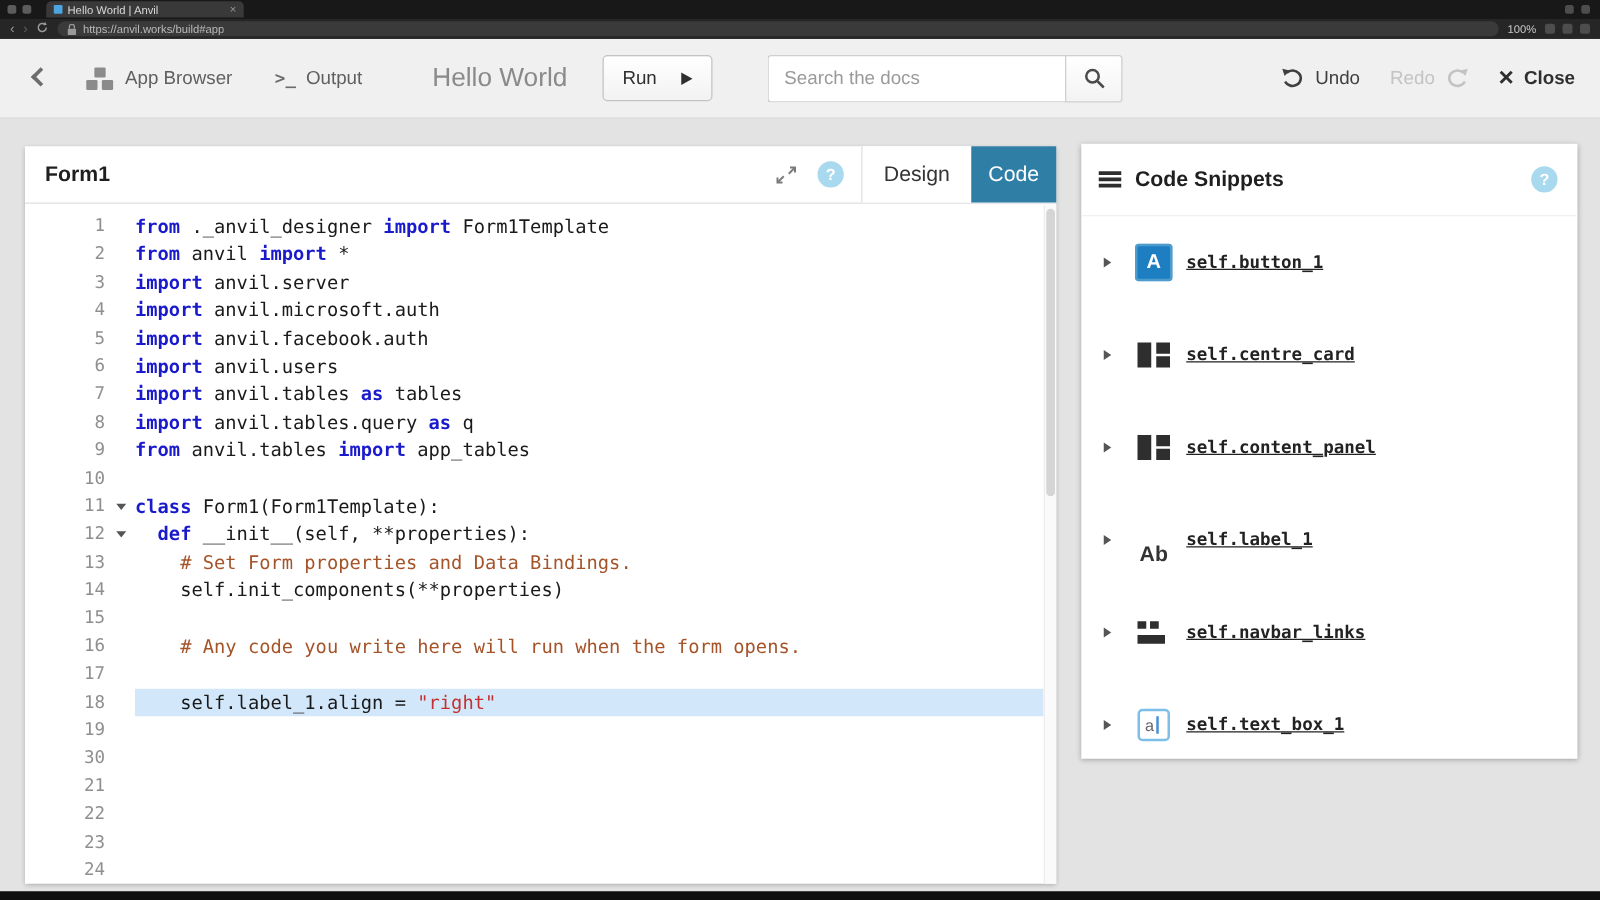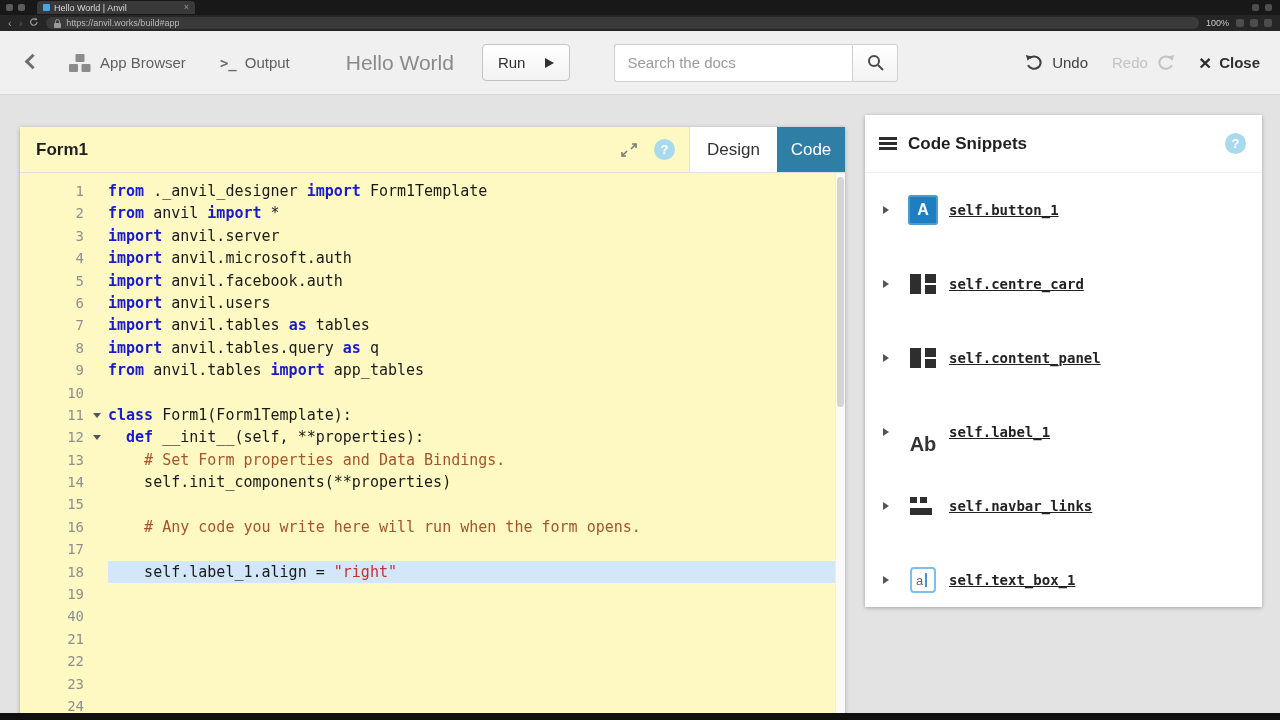--- a/index.html
+++ b/index.html
@@ -46,21 +46,21 @@
   .search-input { width:238px; border:1px solid #cfcfcf; border-right:none; border-radius:3px 0 0 3px; padding:0 12px; font-size:15px; color:#333; background:#fff; outline:none; font-family:"Liberation Sans", sans-serif; }
   .search-input::placeholder { color:#9a9a9a; }
   .search-btn { width:46px; border:1px solid #cfcfcf; border-radius:0 3px 3px 0; background:linear-gradient(#ffffff,#f3f3f3); display:flex; align-items:center; justify-content:center; cursor:pointer; }
   .toolbar-right { margin-left:auto; display:flex; align-items:center; gap:24px; margin-right:20px; }
   .undo-btn { color:#3f3f3f; }
   .redo-btn { color:#c3c3c3; }
   .close-btn { color:#2f2f2f; font-weight:bold; }
   .close-x { font-size:21px; font-weight:bold; line-height:18px; }
 
   
-  .form-panel { position:absolute; left:20px; top:127px; width:825px; height:590px; background:#fef9c3; box-shadow:0 1px 4px rgba(0,0,0,.28); z-index:3; }
+  .form-panel { position:absolute; left:20px; top:117px; width:825px; height:590px; background:#ffffff; box-shadow:0 1px 4px rgba(0,0,0,.28); z-index:3; }
   .form-header { height:46px; border-bottom:1px solid #e0e0e0; display:flex; align-items:stretch; }
   .form-title { align-self:center; margin-left:16px; font-size:17px; font-weight:bold; color:#1f1f1f; }
   .header-spacer { flex:1; }
   .expand-btn { align-self:center; margin-right:16px; cursor:pointer; display:flex; }
   .help-circle { align-self:center; width:21px; height:21px; border-radius:50%; background:#a8d9ef; color:#fff; font-size:13px; font-weight:bold; display:flex; align-items:center; justify-content:center; margin-right:14px; cursor:pointer; }
   .tab-btn { display:flex; align-items:center; justify-content:center; font-size:17px; cursor:pointer; }
   .tab-design { width:88px; color:#333; border-left:1px solid #e0e0e0; background:#fff; }
   .tab-code { width:68px; color:#fff; background:#2e7ea6; }
 
   .code-area { position:absolute; top:47px; left:0; right:10px; bottom:0; overflow:hidden; font-family:"DejaVu Sans Mono", monospace; font-size:15px; padding-top:6px; }
@@ -85,21 +85,21 @@
   .snip-header .help-circle { margin-left:auto; margin-right:2px; }
   .snip-row { height:74px; display:flex; align-items:center; padding-left:18px; cursor:pointer; }
   .snip-caret { width:0; height:0; border-left:6px solid #555; border-top:4.5px solid transparent; border-bottom:4.5px solid transparent; margin-right:12px; flex:0 0 auto; }
   .snip-icon-wrap { width:44px; display:flex; align-items:center; justify-content:center; flex:0 0 auto; }
   .snip-label { font-family:"DejaVu Sans Mono", monospace; font-size:14px; font-weight:bold; color:#222; margin-left:4px;text-decoration:underline; }
 
   .ic-button { width:30px; height:30px; background:#1d7fc1; border-radius:3px; color:#fff; font-weight:bold; font-size:16px; display:flex; align-items:center; justify-content:center; box-shadow:inset 0 0 0 2px rgba(255,255,255,.22); }
   .ic-card { position:relative; width:26px; height:20px; }
   .ic-card::before { content:""; position:absolute; left:0; top:0; width:11px; height:20px; background:#2e2e2e; }
   .ic-card::after { content:""; position:absolute; right:0; top:0; width:11px; height:9px; background:#2e2e2e; box-shadow:0 11px 0 #2e2e2e; }
-  .ic-label { font-size:20px; color:#333; font-weight:bold; font-family:"Liberation Sans", sans-serif;margin-top:24px; }
+  .ic-label { font-size:17px; color:#333; font-weight:bold; font-family:"Liberation Sans", sans-serif;margin-top:24px; }
   .ic-navbar { position:relative; width:26px; height:18px; }
   .ic-navbar::before { content:""; position:absolute; left:0; top:0; width:7px; height:6px; background:#2e2e2e; box-shadow:10px 0 0 #2e2e2e; }
   .ic-navbar::after { content:""; position:absolute; left:0; bottom:0; width:22px; height:7px; background:#2e2e2e; }
   .ic-textbox { width:26px; height:26px; border:2px solid #7cc0ea; border-radius:4px; background:#fff; display:flex; align-items:center; padding-left:4px; color:#666; font-size:13px; }
   .ic-textbox::after { content:""; width:1.5px; height:14px; background:#4a90d9; margin-left:2px; display:block; }
 
   .bottom-bar { position:absolute; left:0; right:0; bottom:0; height:7px; background:#101010; z-index:6; }
 </style>
 </head>
 <body>
@@ -296,21 +296,21 @@
         </div>
         <div class="code-line hl">
           <span class="gutter-cell">18</span>
           <span class="code-cell"><span class="seg-pl">    self.label_1.align = </span><span class="seg-str">"right"</span></span>
         </div>
         <div class="code-line">
           <span class="gutter-cell">19</span>
           <span class="code-cell"></span>
         </div>
         <div class="code-line">
-          <span class="gutter-cell">40</span>
+          <span class="gutter-cell">30</span>
           <span class="code-cell"></span>
         </div>
         <div class="code-line">
           <span class="gutter-cell">21</span>
           <span class="code-cell"></span>
         </div>
         <div class="code-line">
           <span class="gutter-cell">22</span>
           <span class="code-cell"></span>
         </div>

